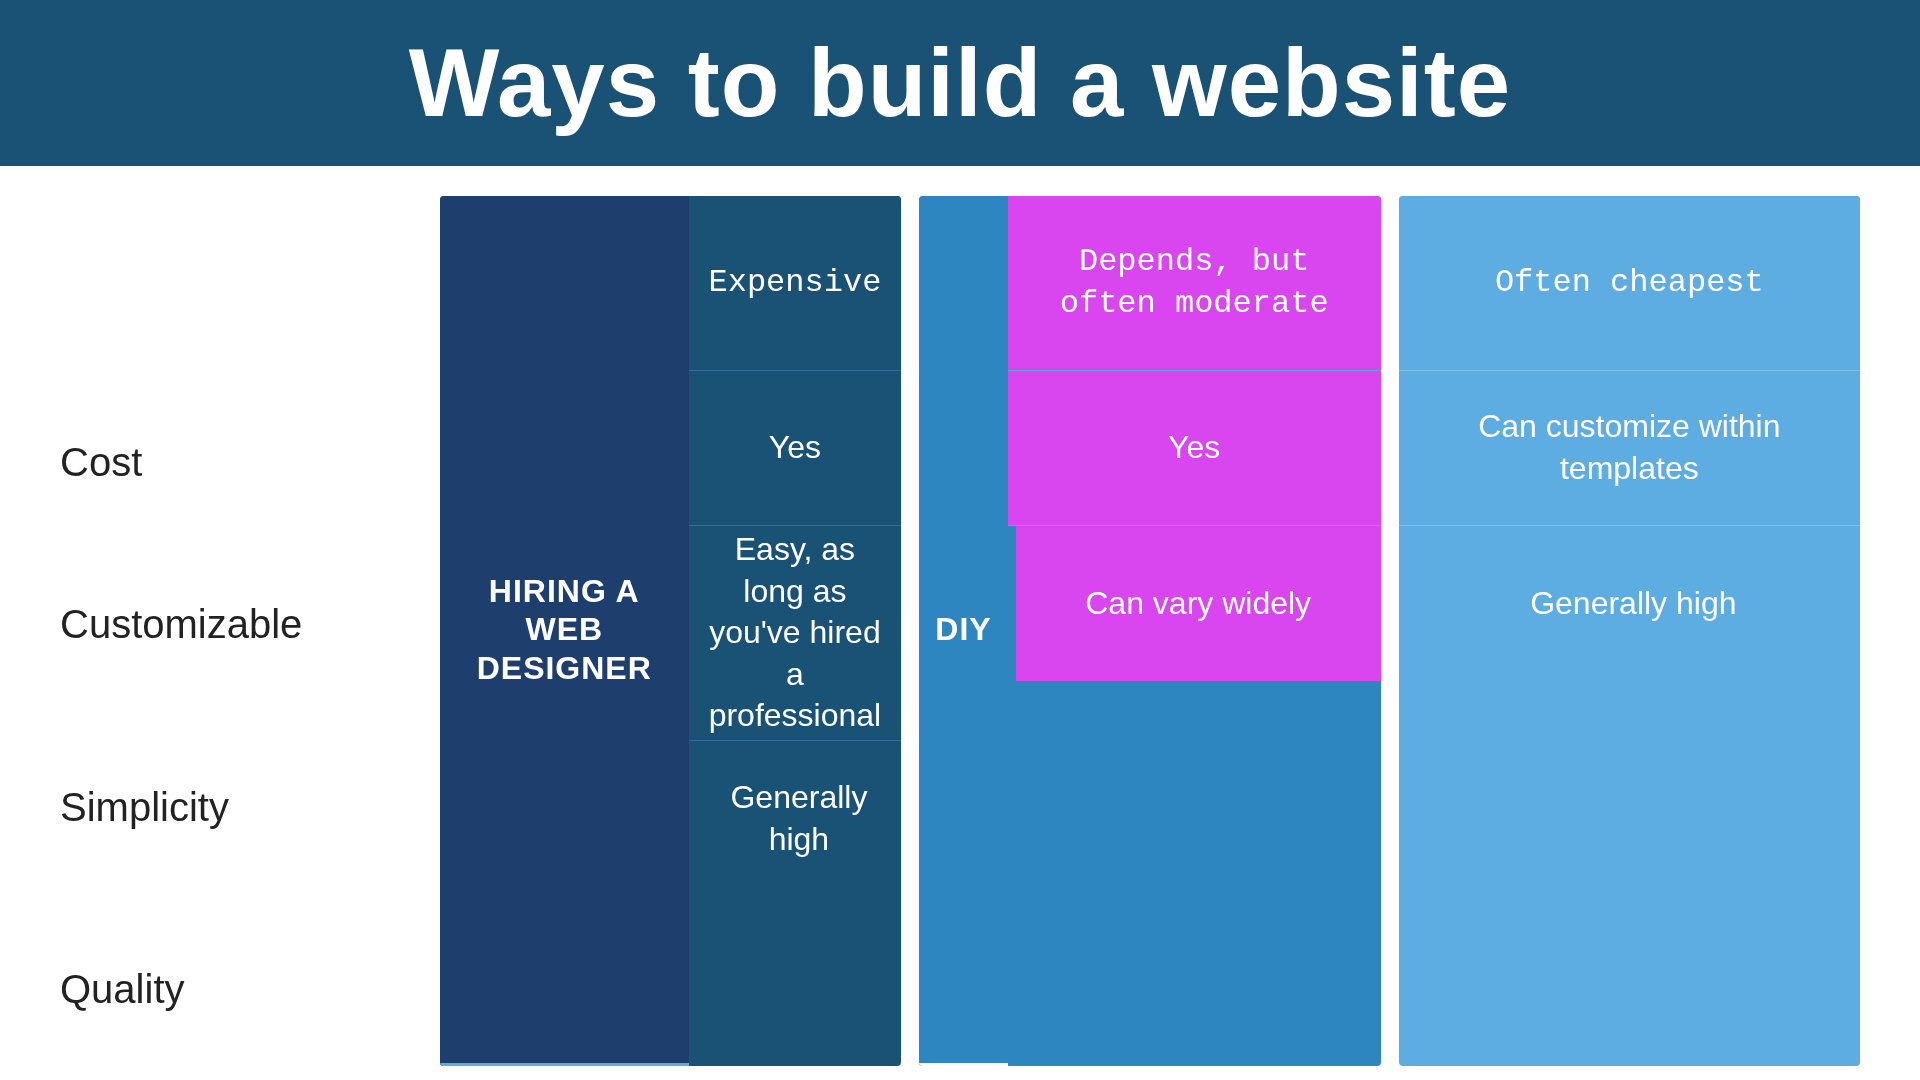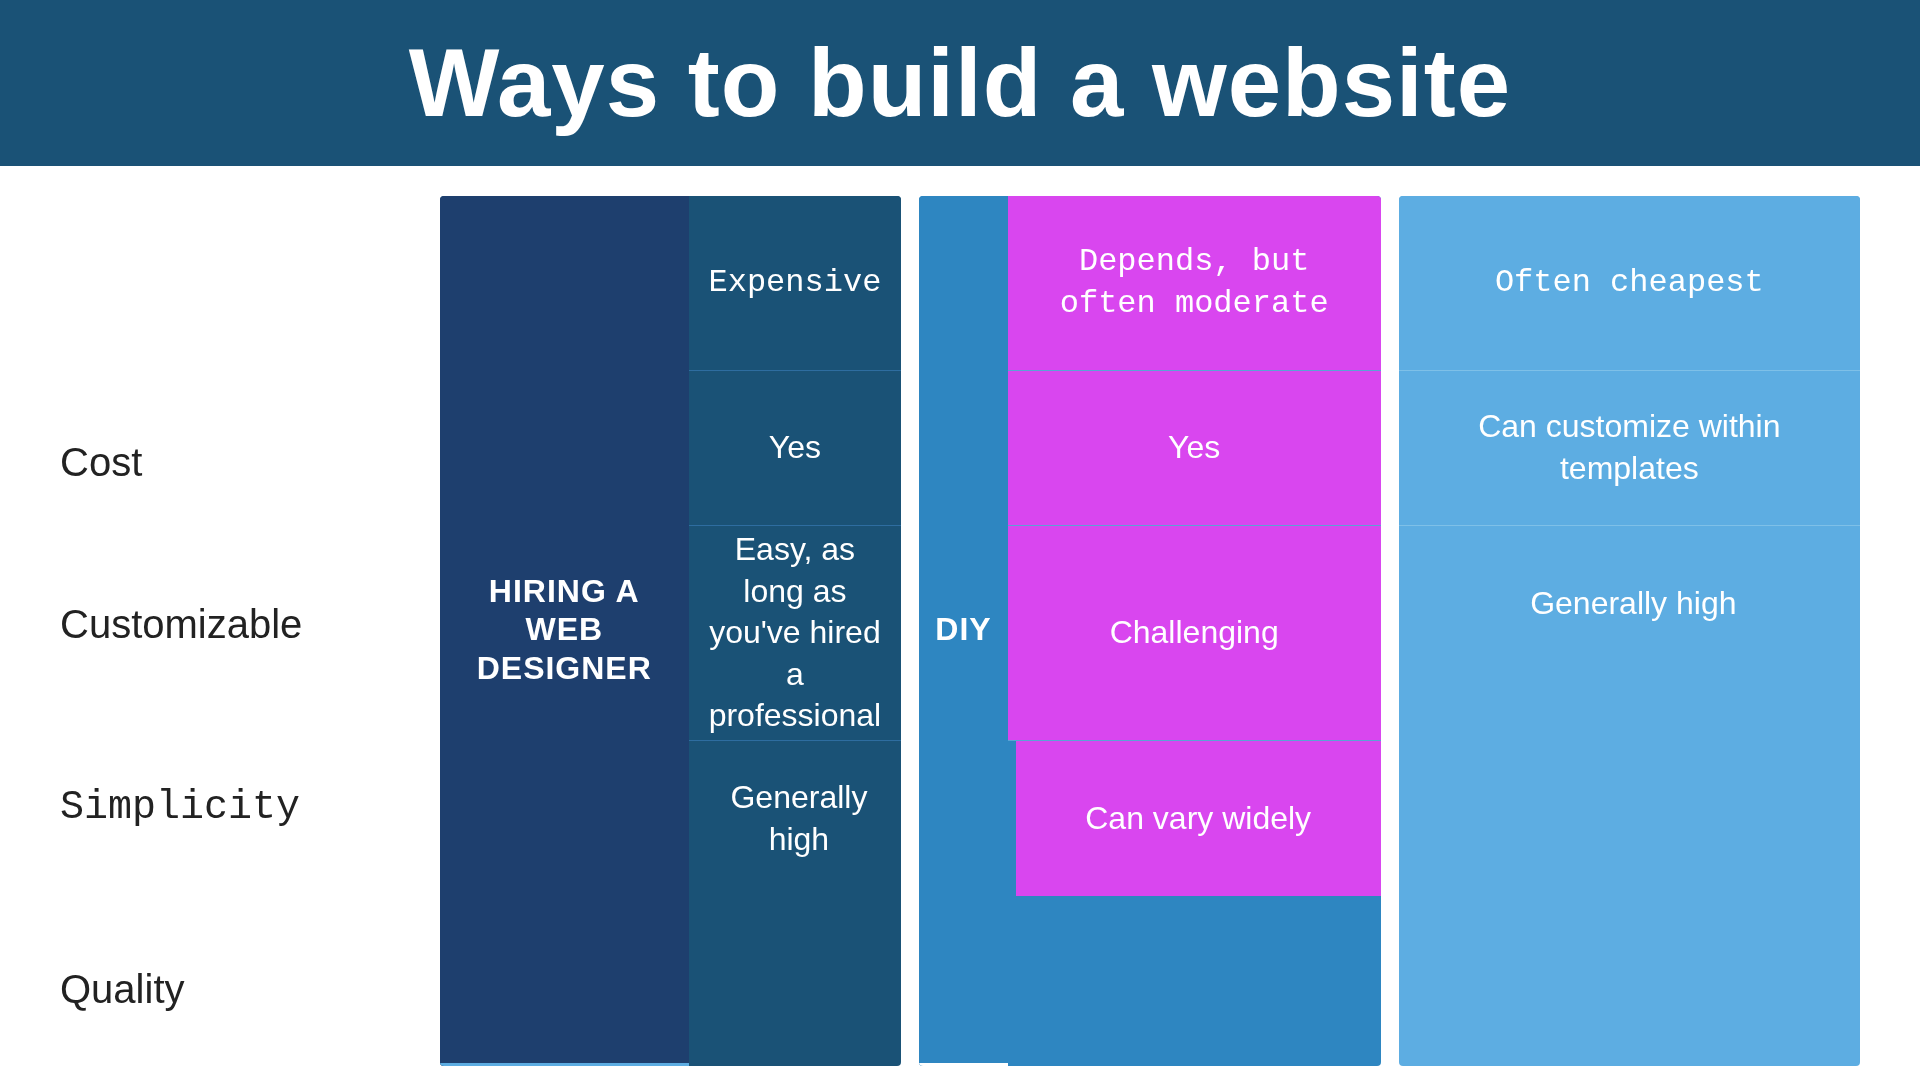--- a/index.html
+++ b/index.html
@@ -57,21 +57,20 @@
     .row-label-cost {
       height: 175px;
     }
 
     .row-label-customizable {
       height: 155px;
     }
 
     .row-label-simplicity {
       height: 215px;
-      font-family: Liberation Mono, monospace;
     }
 
     .row-label-quality {
       height: 155px;
       text-align: center;
     }
 
     .columns-wrapper {
       display: flex;
       flex-direction: row;
@@ -237,23 +236,20 @@
       <div class="col-header">
         <span class="col-header-text">DIY</span>
       </div>
       <div class="col-body">
         <div class="cell cell-cost">
           <span>Depends, but often moderate</span>
         </div>
         <div class="cell cell-customizable">
           <span>Yes</span>
         </div>
-        <div class="cell cell-simplicity">
-          <span>Challenging</span>
-        </div>
         <div class="cell cell-quality">
           <span>Can vary widely</span>
         </div>
       </div>
     </div>
 
     <div class="column col-allinone">
       <div class="col-body">
         <div class="cell cell-cost">
           <span>Often cheapest</span>

